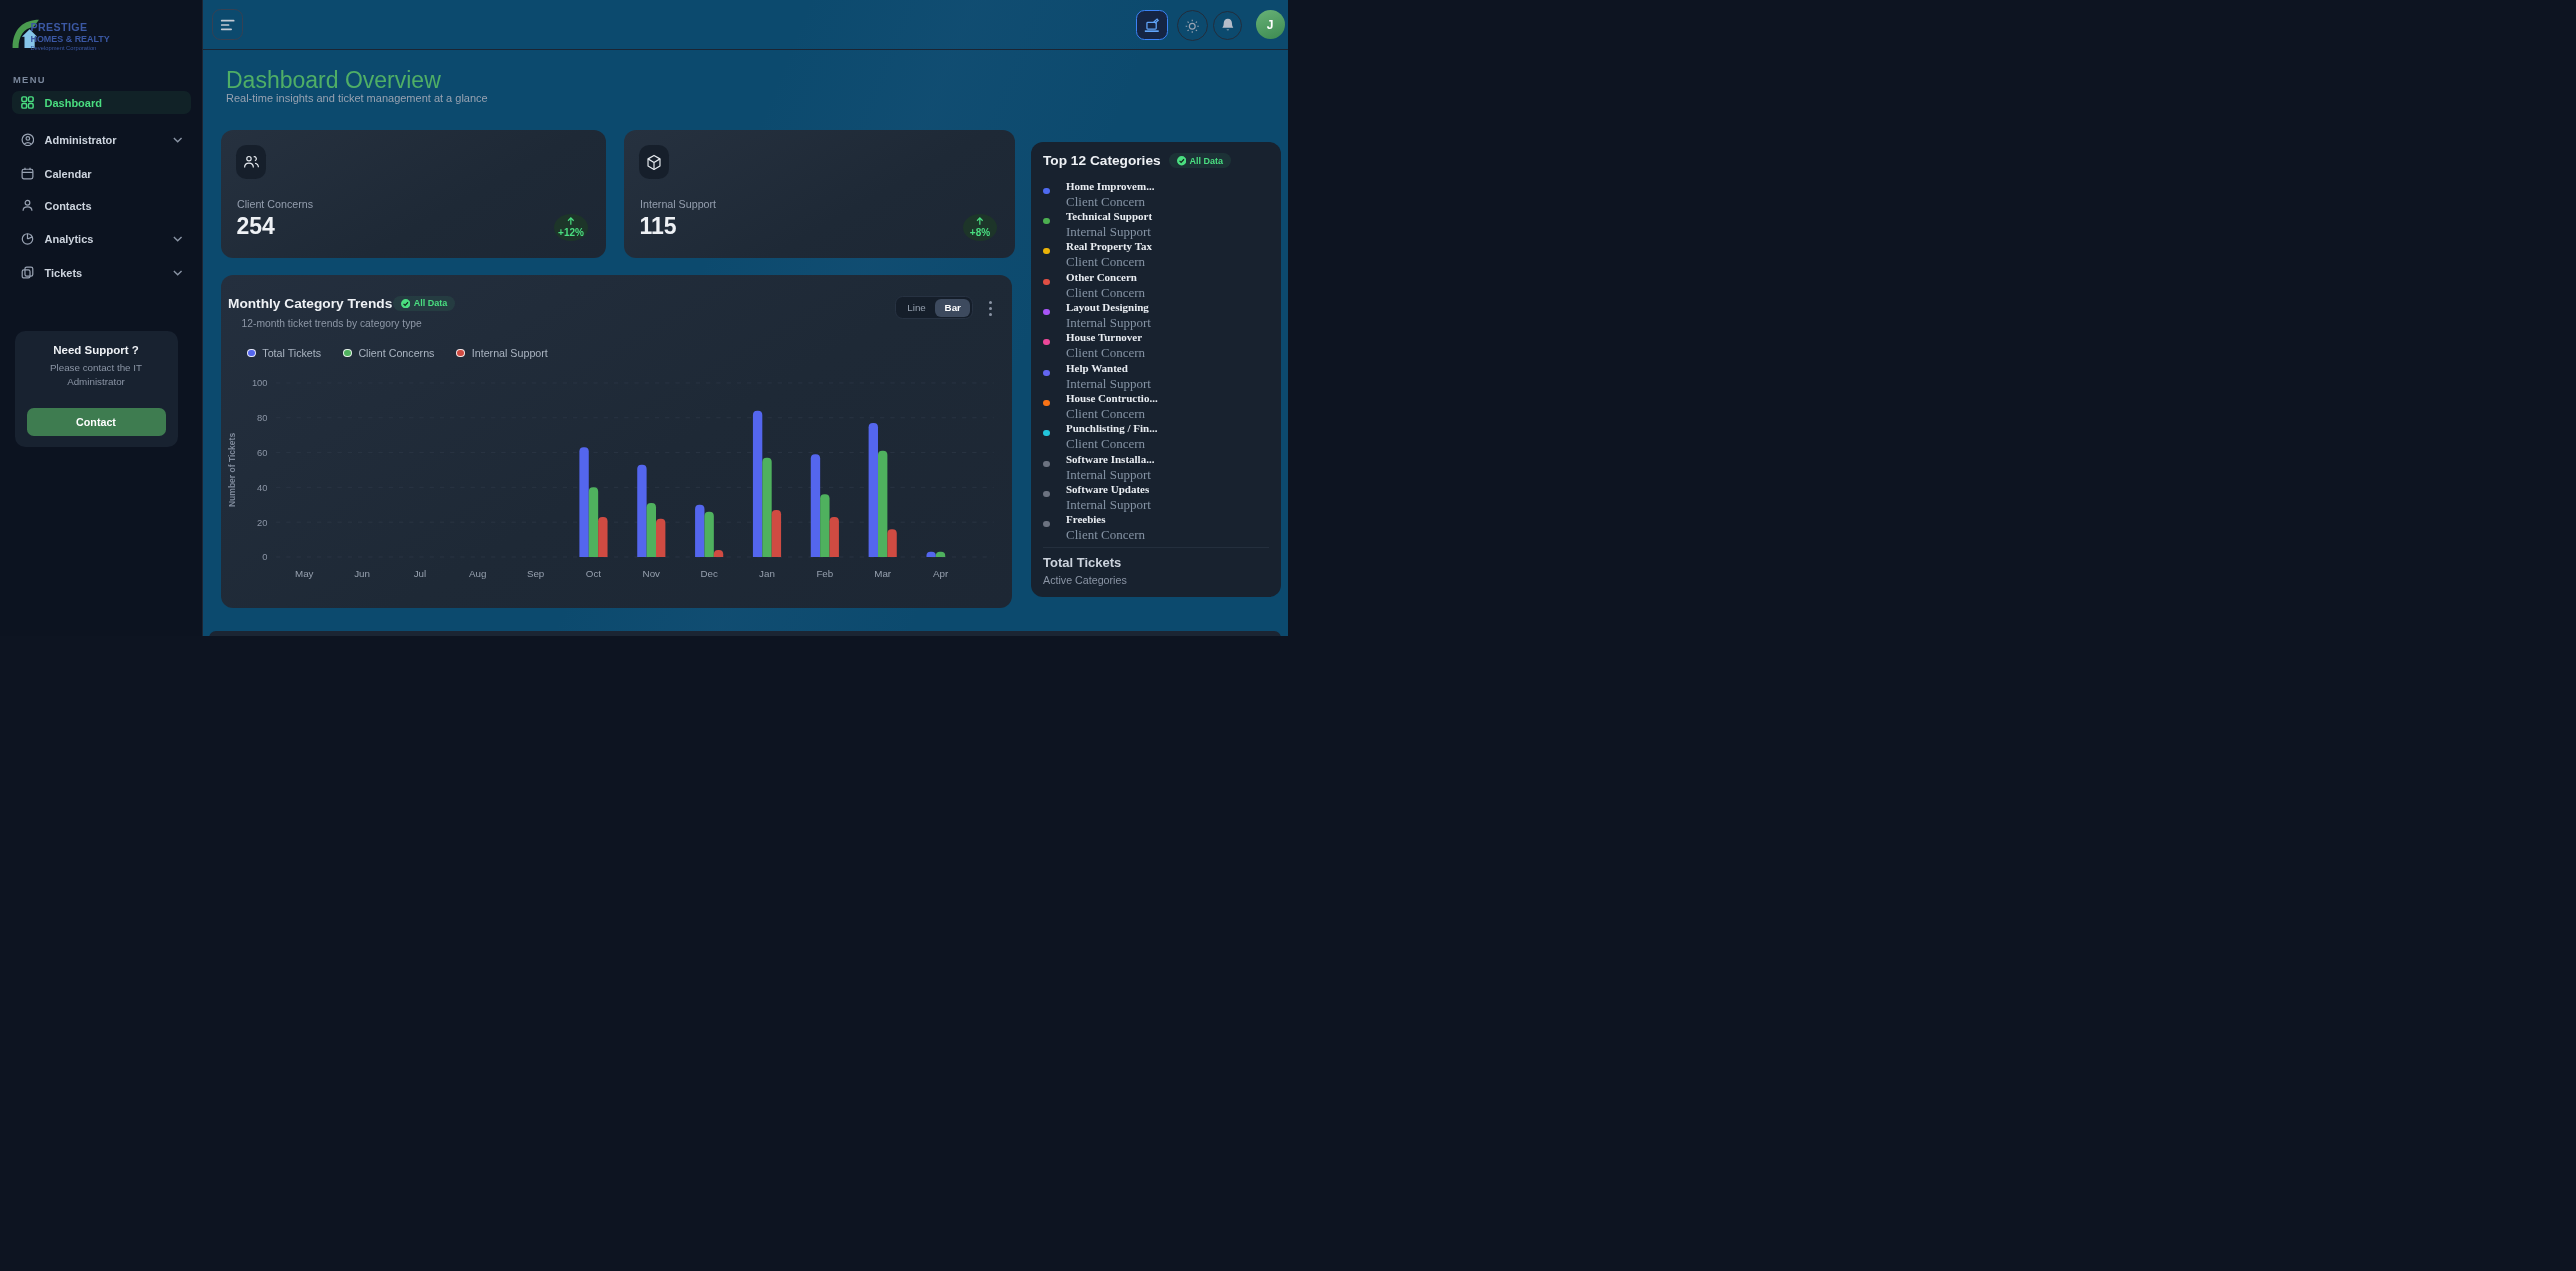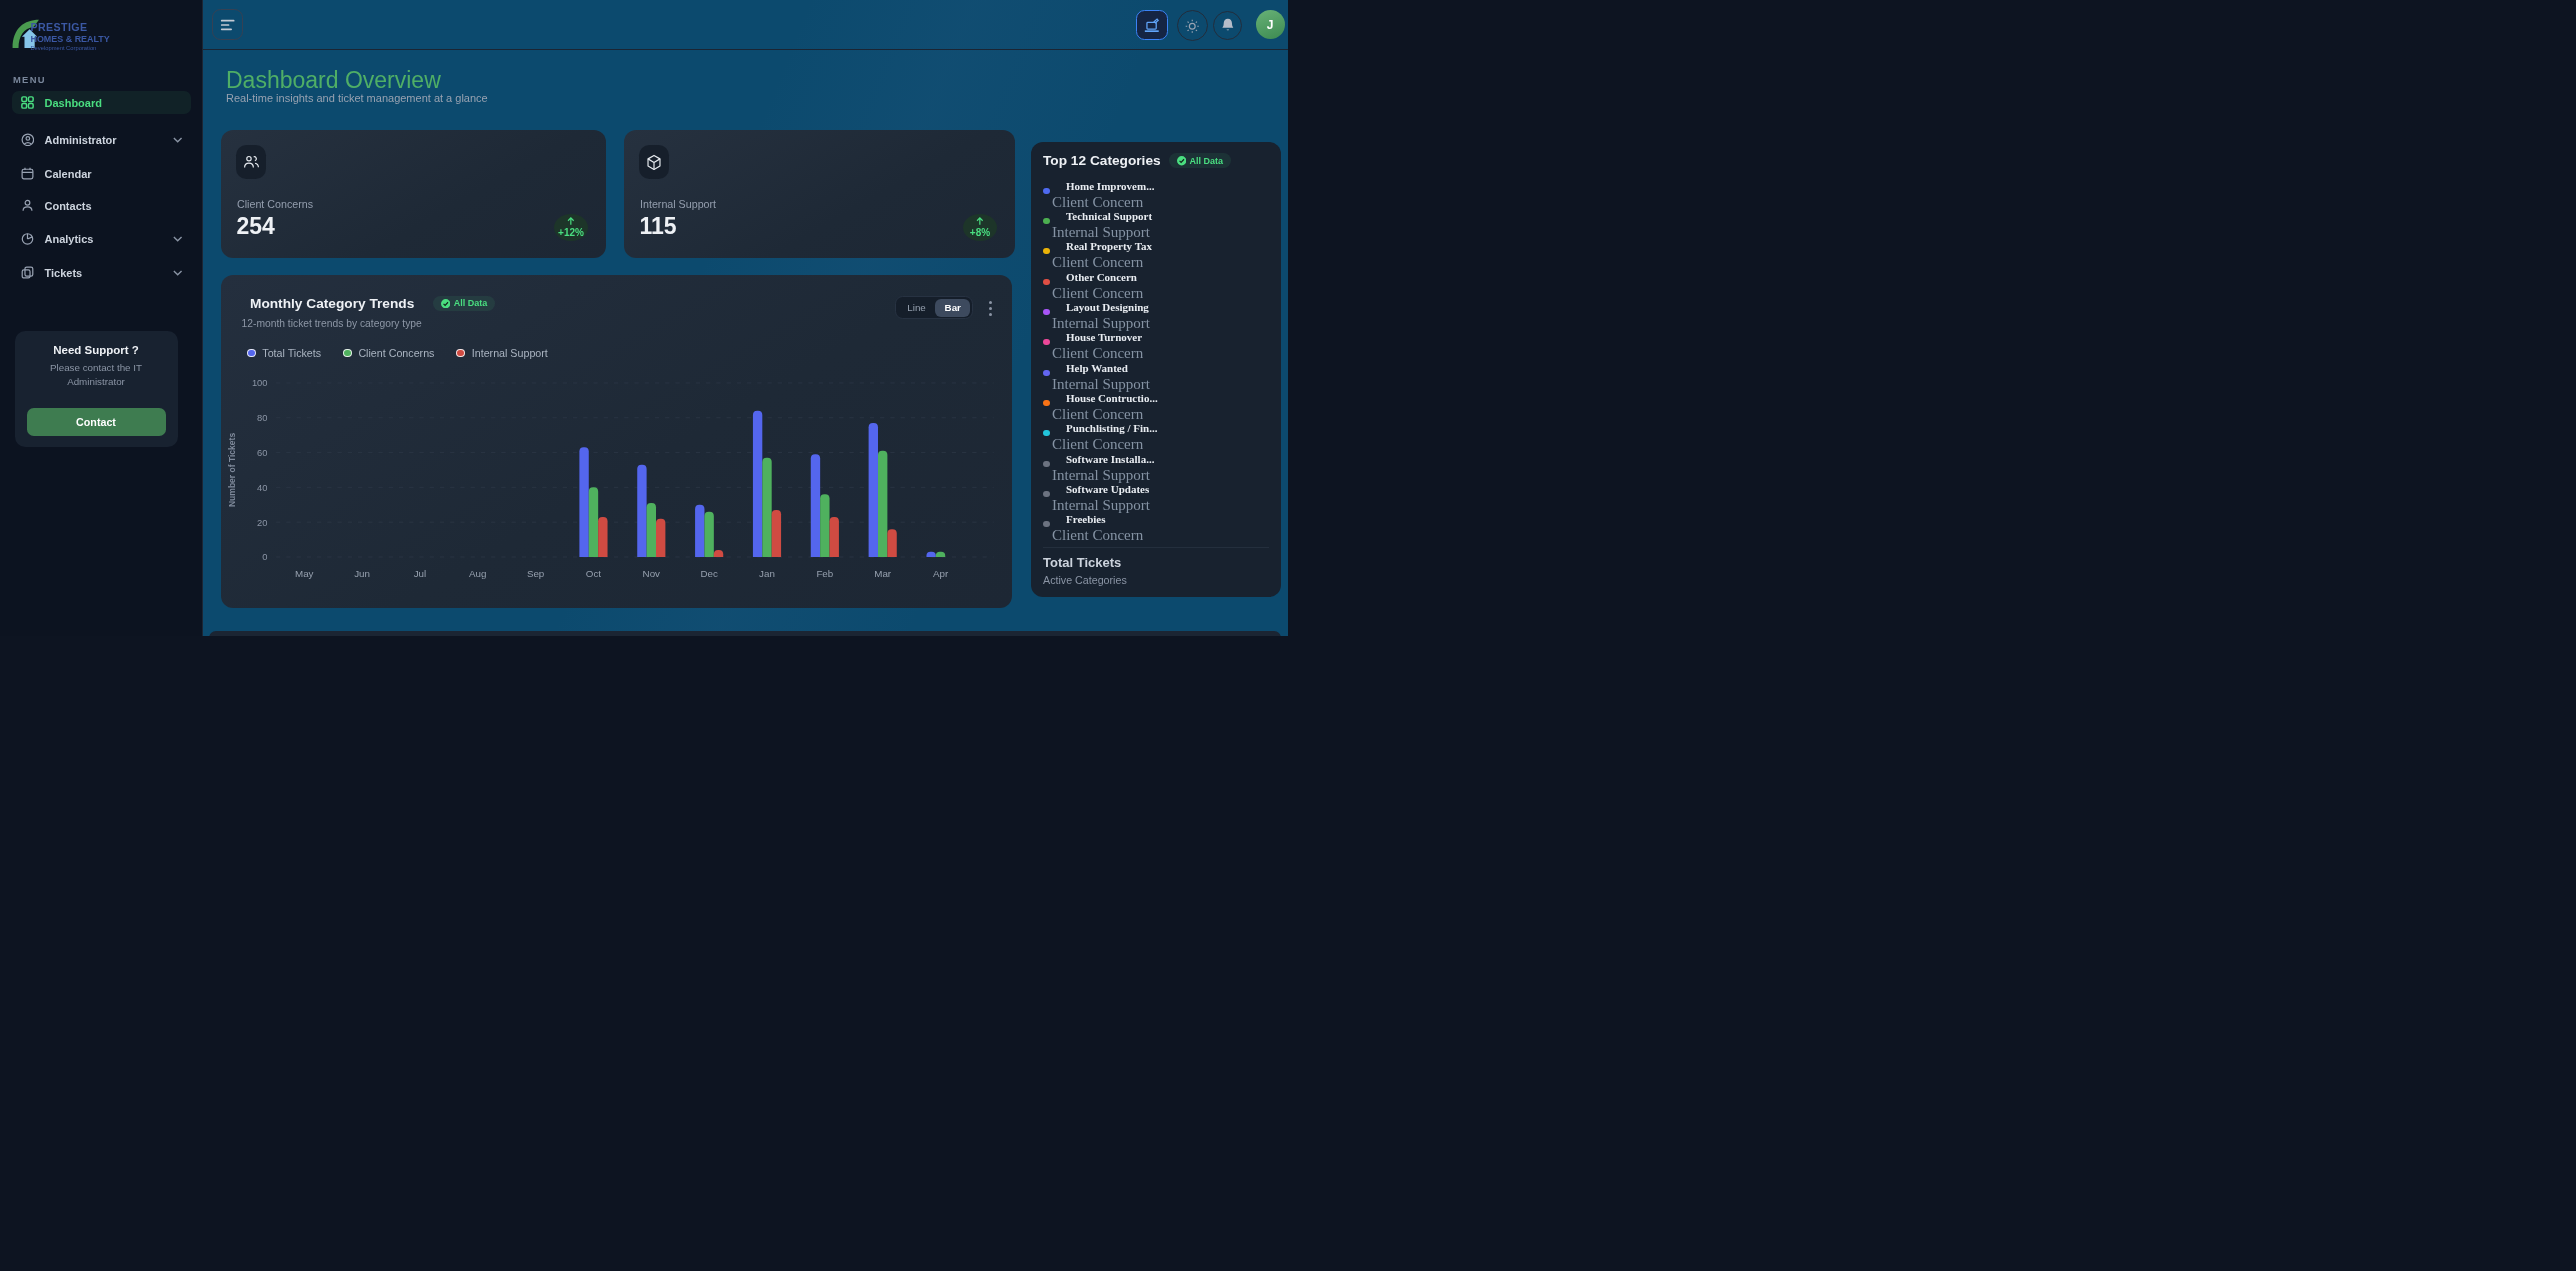--- a/index.html
+++ b/index.html
@@ -43,21 +43,21 @@
   .st-ic{position:absolute;left:15.4px;top:15.4px;width:30px;height:34px;background:#161f2b;border-radius:10.3px;
     display:flex;align-items:center;justify-content:center;color:#e7ebf0;}
   .st-label{position:absolute;left:16px;top:68px;font-size:10.7px;color:#949eae;}
   .st-value{position:absolute;left:15.4px;top:83px;font-size:23px;font-weight:800;color:#eef1f5;}
   .st-pill{position:absolute;right:18px;bottom:17px;width:34px;height:27px;border-radius:50%;background:#1d3529;
     display:flex;flex-direction:column;align-items:center;justify-content:center;color:#4ade80;}
   .st-pill .pct{font-size:10px;font-weight:700;margin-top:0.9px;}
   
   #trend-card{position:absolute;left:221px;top:275px;width:791px;height:333px;border-radius:12px;
     background:linear-gradient(150deg,#242f3e 0%,#1e2936 55%,#1d2734 100%);}
-  .tc-titlerow{position:absolute;left:29px;top:20.5px;display:flex;align-items:center;gap:19px;}
+  .tc-titlerow{position:absolute;left:7px;top:20.5px;display:flex;align-items:center;gap:1px;}
   .tc-title{font-size:13.7px;font-weight:800;color:#eef1f5;}
   .badge{display:inline-flex;align-items:flex-end;gap:3.4px;background:rgba(74,222,128,.09);border-radius:8.5px;
     padding:2.6px 7.7px;font-size:9px;font-weight:700;color:#4ade80;}
   .tc-sub{position:absolute;left:20.5px;top:43px;font-size:10.3px;color:#8d97a6;}
   #toggle{position:absolute;right:39px;top:21.4px;height:23px;background:#151e2a;border:0.9px solid #273242;border-radius:7.7px;
     display:flex;align-items:center;padding:1.7px;}
   .seg{height:18px;padding:0 9.4px;display:flex;align-items:center;border-radius:6px;font-size:9.8px;color:#96a0af;cursor:pointer;}
   .seg.on{background:#3d4a5e;color:#fff;font-weight:700;}
   #kebab{position:absolute;right:17px;top:26px;width:8.5px;height:15.4px;display:flex;flex-direction:column;align-items:center;justify-content:space-between;cursor:pointer;}
   #kebab i{width:3px;height:3px;border-radius:50%;background:#8b95a5;}
@@ -69,21 +69,21 @@
   .tick{fill:#8b95a5;font-size:11px;}
   .xlab{fill:#96a0ae;font-size:11.5px;}
   .ylab{fill:#7f8a9b;font-size:10px;font-weight:700;}
   
   #cats{position:absolute;left:1031px;top:142px;width:250px;height:455px;background:#18222f;border-radius:12px;}
   .cp-titlerow{position:absolute;left:12px;top:11px;display:flex;align-items:center;gap:8.5px;}
   .cp-title{font-size:13.7px;font-weight:800;color:#eef1f5;}
   .cat-item{position:absolute;left:12px;right:6.8px;height:27px;cursor:pointer;font-family:Liberation Serif, serif;}
   .cat-dot{position:absolute;left:0;top:7.7px;width:6.8px;height:6.8px;border-radius:50%;}
   .cat-name{margin-left:23px;font-size:11px;font-weight:700;color:#e9edf2;line-height:13px;}
-  .cat-type{margin-left:9px;font-size:15px;color:#8593a4;margin-top:0.9px;}
+  .cat-type{margin-left:23px;font-size:13px;color:#8593a4;margin-top:0.9px;}
   .cp-div{position:absolute;left:12px;right:12px;top:405px;height:0.9px;background:#242f3d;}
   .cp-total{position:absolute;left:12px;top:413px;font-size:13px;font-weight:800;color:#ccd3dd;}
   .cp-active{position:absolute;left:12px;top:432px;font-size:10.7px;color:#8b95a5;}
   
   #next-card{position:absolute;left:209px;top:631px;width:1072px;height:6.8px;background:#1b2533;border-radius:8.5px 8.5px 0 0;}
 </style>
 </head>
 <body>
 
 <div id="app">

